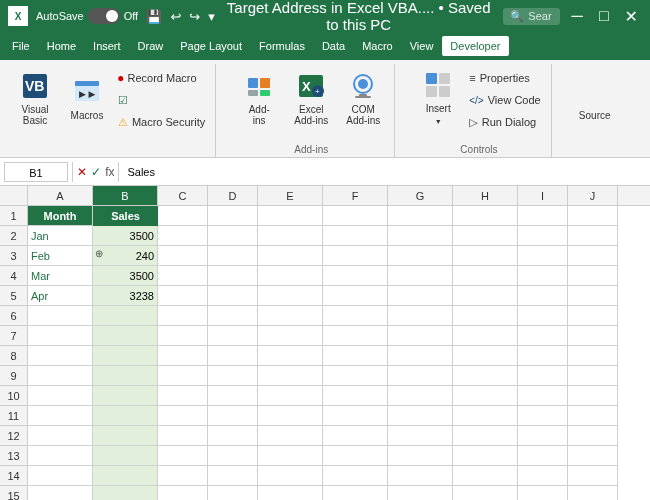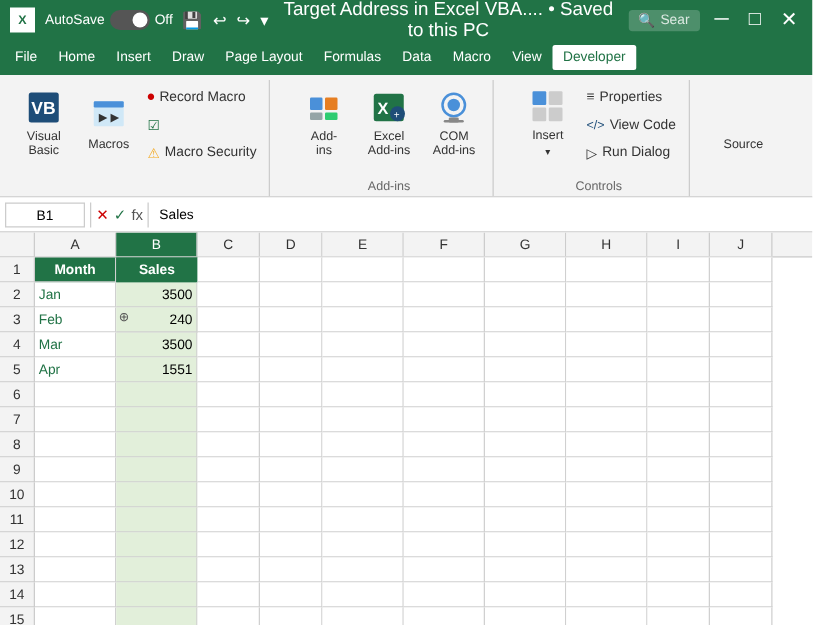--- a/index.html
+++ b/index.html
@@ -545,21 +545,21 @@
           <div class="cell col-e"></div>
           <div class="cell col-f"></div>
           <div class="cell col-g"></div>
           <div class="cell col-h"></div>
           <div class="cell col-i"></div>
           <div class="cell col-j"></div>
         </div>
 
         <div class="grid-row">
           <div class="cell col-a text-cell">Apr</div>
-          <div class="cell col-b number-cell highlighted-col">1551</div>
+          <div class="cell col-b number-cell highlighted-col">3238</div>
           <div class="cell col-c"></div>
           <div class="cell col-d"></div>
           <div class="cell col-e"></div>
           <div class="cell col-f"></div>
           <div class="cell col-g"></div>
           <div class="cell col-h"></div>
           <div class="cell col-i"></div>
           <div class="cell col-j"></div>
         </div>
 

